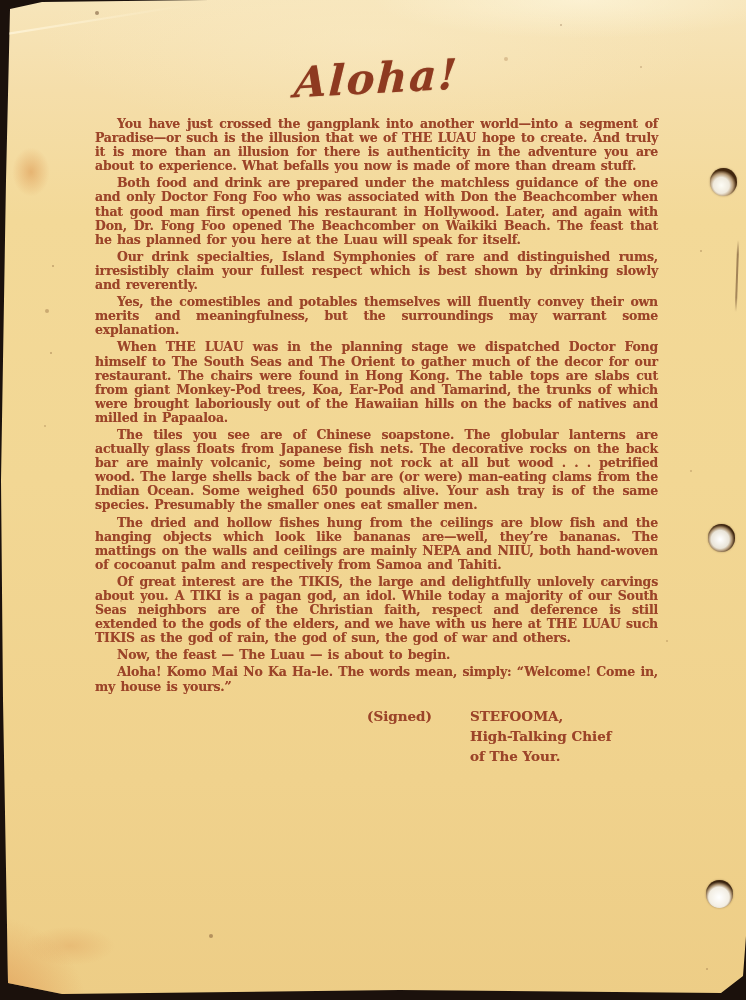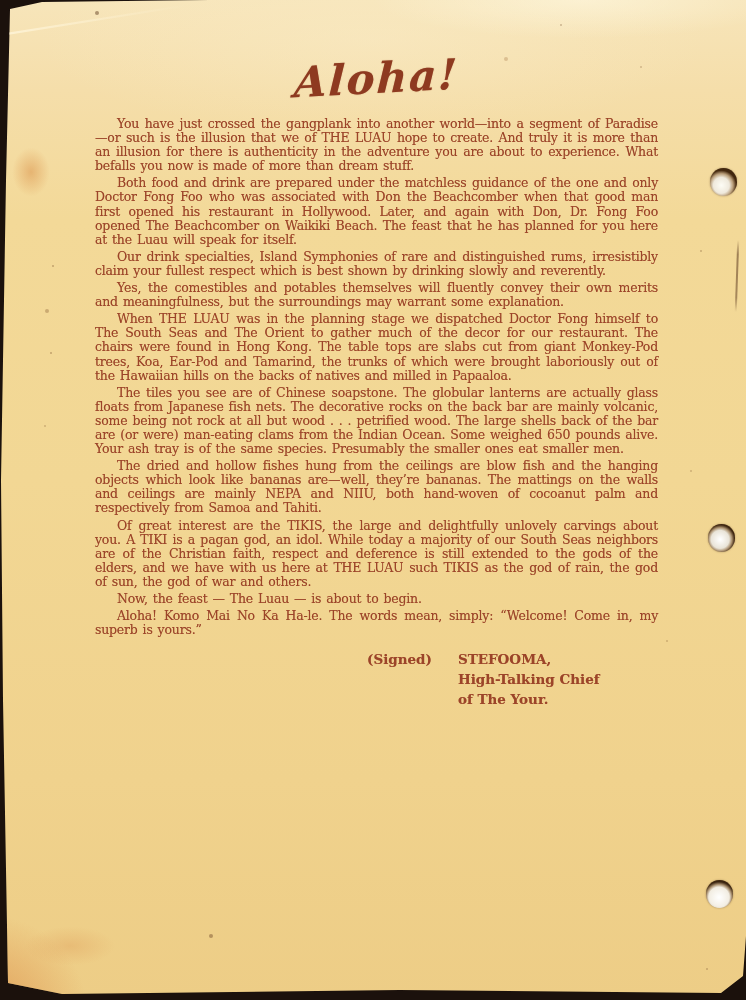--- a/index.html
+++ b/index.html
@@ -74,37 +74,37 @@
     font-weight:bold;
     letter-spacing:2px;
     color:#8e3a20;
     transform:rotate(-3deg) skewX(-6deg);
     text-shadow:0 0 1px rgba(142,58,32,.55);
   }
   .body-text p{
     margin:0 0 3px 0;
     font-size:12.5px;
     line-height:14.1px;
-    font-weight:normal;
+    font-weight:bold;
     text-align:justify;
     text-indent:22px;
     letter-spacing:-0.2px;
     word-spacing:1.2px;
     text-shadow:0 0 .5px rgba(150,65,38,.5);
   }
   .signature{
     display:flex;
     padding-left:272px;
     margin-top:12px;
     font-size:13.5px;
     font-weight:bold;
     line-height:20px;
     text-shadow:0 0 .5px rgba(150,65,38,.5);
   }
-  .signature .signed{margin-right:26px;}
+  .signature .signed{margin-right:38px;}
 </style>
 </head>
 <body>
 
 <div class="scan">
   <div class="paper">
     <div class="crease"></div>
     <div class="scratch"></div>
     <div class="specks"></div>
   </div>
@@ -115,21 +115,21 @@
     <div class="body-text">
       <p>You have just crossed the gangplank into another world—into a segment of Paradise—or such is the illusion that we of THE LUAU hope to create. And truly it is more than an illusion for there is authenticity in the adventure you are about to experience. What befalls you now is made of more than dream stuff.</p>
       <p>Both food and drink are prepared under the matchless guidance of the one and only Doctor Fong Foo who was associated with Don the Beachcomber when that good man first opened his restaurant in Hollywood. Later, and again with Don, Dr. Fong Foo opened The Beachcomber on Waikiki Beach. The feast that he has planned for you here at the Luau will speak for itself.</p>
       <p>Our drink specialties, Island Symphonies of rare and distinguished rums, irresistibly claim your fullest respect which is best shown by drinking slowly and reverently.</p>
       <p>Yes, the comestibles and potables themselves will fluently convey their own merits and meaningfulness, but the surroundings may warrant some explanation.</p>
       <p>When THE LUAU was in the planning stage we dispatched Doctor Fong himself to The South Seas and The Orient to gather much of the decor for our restaurant. The chairs were found in Hong Kong. The table tops are slabs cut from giant Monkey-Pod trees, Koa, Ear-Pod and Tamarind, the trunks of which were brought laboriously out of the Hawaiian hills on the backs of natives and milled in Papaaloa.</p>
       <p>The tiles you see are of Chinese soapstone. The globular lanterns are actually glass floats from Japanese fish nets. The decorative rocks on the back bar are mainly volcanic, some being not rock at all but wood . . . petrified wood. The large shells back of the bar are (or were) man-eating clams from the Indian Ocean. Some weighed 650 pounds alive. Your ash tray is of the same species. Presumably the smaller ones eat smaller men.</p>
       <p>The dried and hollow fishes hung from the ceilings are blow fish and the hanging objects which look like bananas are—well, they’re bananas. The mattings on the walls and ceilings are mainly NEPA and NIIU, both hand-woven of cocoanut palm and respectively from Samoa and Tahiti.</p>
       <p>Of great interest are the TIKIS, the large and delightfully unlovely carvings about you. A TIKI is a pagan god, an idol. While today a majority of our South Seas neighbors are of the Christian faith, respect and deference is still extended to the gods of the elders, and we have with us here at THE LUAU such TIKIS as the god of rain, the god of sun, the god of war and others.</p>
       <p>Now, the feast — The Luau — is about to begin.</p>
-      <p>Aloha! Komo Mai No Ka Ha-le. The words mean, simply: “Welcome! Come in, my superb is yours.”</p>
+      <p>Aloha! Komo Mai No Ka Ha-le. The words mean, simply: “Welcome! Come in, my house is yours.”</p>
     </div>
 
     <div class="signature">
       <span class="signed">(Signed)</span>
       <span class="sig-lines">
         <div>STEFOOMA,</div>
         <div>High-Talking Chief</div>
         <div>of The Your.</div>
       </span>
     </div>

